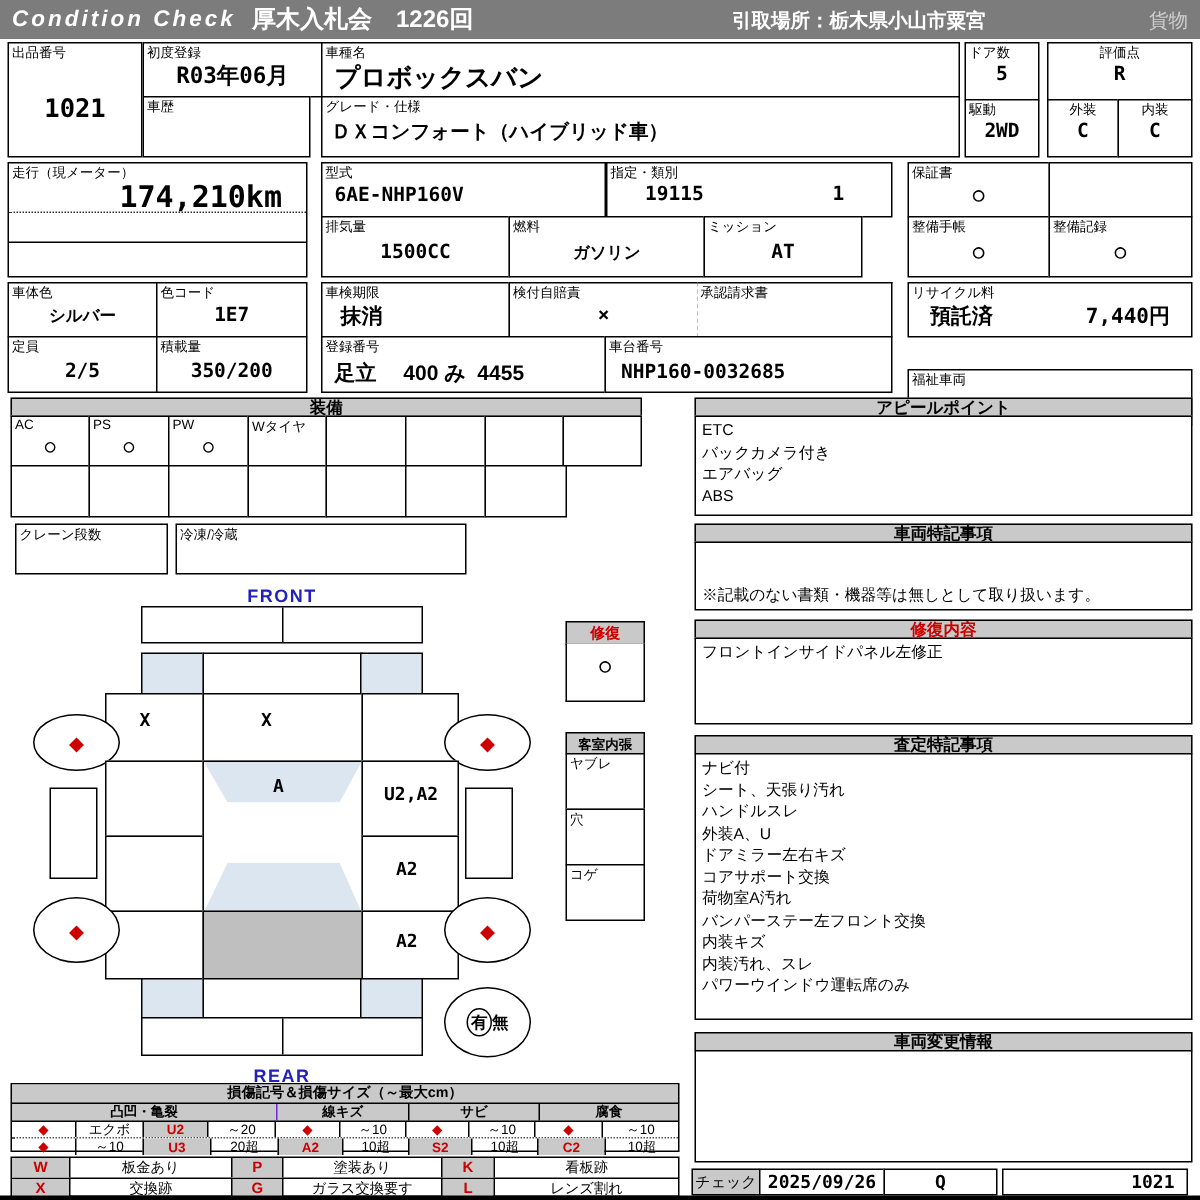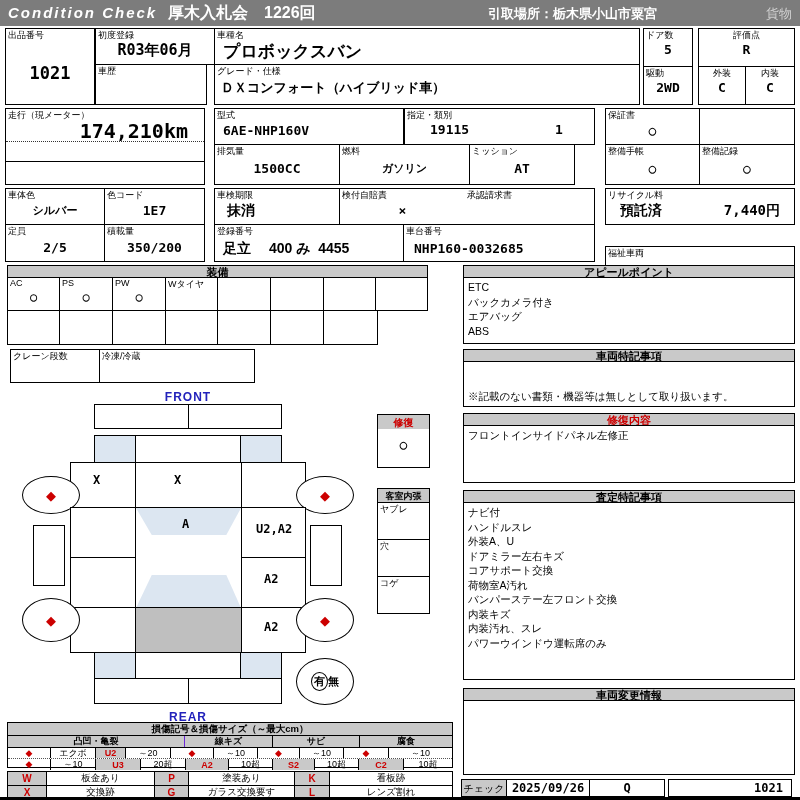--- a/index.html
+++ b/index.html
@@ -180,21 +180,21 @@
 <div class="abs b" style="left:7px;top:310px;width:53px;height:35px;"></div>
 <div class="abs b" style="left:59px;top:310px;width:54px;height:35px;"></div>
 <div class="abs b" style="left:112px;top:310px;width:54px;height:35px;"></div>
 <div class="abs b" style="left:165px;top:310px;width:53px;height:35px;"></div>
 <div class="abs b" style="left:217px;top:310px;width:54px;height:35px;"></div>
 <div class="abs b" style="left:270px;top:310px;width:54px;height:35px;"></div>
 <div class="abs b" style="left:323px;top:310px;width:55px;height:35px;"></div>
 <div class="abs b" style="left:10px;top:349px;width:102px;height:34px;">
   <span class="cl">クレーン段数</span>
 </div>
-<div class="abs b" style="left:99px;top:349px;width:156px;height:34px;">
+<div class="abs b" style="left:117px;top:349px;width:194px;height:34px;">
   <span class="cl">冷凍/冷蔵</span>
 </div>
 
 <div class="abs sec" style="left:463px;top:265px;width:332px;height:13px;">アピールポイント</div>
 <div class="abs b listbox" style="left:463px;top:277px;width:332px;height:67px;">
   <div>ETC</div>
   <div>バックカメラ付き</div>
   <div>エアバッグ</div>
   <div>ABS</div>
 </div>
@@ -205,20 +205,21 @@
 </div>
 
 <div class="abs sec red" style="left:463px;top:413px;width:332px;height:13px;">修復内容</div>
 <div class="abs b listbox" style="left:463px;top:425px;width:332px;height:58px;">
   <div>フロントインサイドパネル左修正</div>
 </div>
 
 <div class="abs sec" style="left:463px;top:490px;width:332px;height:13px;">査定特記事項</div>
 <div class="abs b listbox" style="left:463px;top:502px;width:332px;height:178px;">
   <div>ナビ付</div>
+  <div>シート、天張り汚れ</div>
   <div>ハンドルスレ</div>
   <div>外装A、U</div>
   <div>ドアミラー左右キズ</div>
   <div>コアサポート交換</div>
   <div>荷物室A汚れ</div>
   <div>バンパーステー左フロント交換</div>
   <div>内装キズ</div>
   <div>内装汚れ、スレ</div>
   <div>パワーウインドウ運転席のみ</div>
 </div>
@@ -318,21 +319,21 @@
   <div style="background:#c9c9c9;border-bottom:1px solid #000;height:12px;line-height:12px;text-align:center;font-size:9.5px;font-weight:bold;">損傷記号＆損傷サイズ（～最大cm）</div>
   <div style="display:flex;height:11px;border-bottom:1px solid #000;background:#c9c9c9;font-weight:bold;">
     <div class="legtxt" style="width:177px;border-right:1px solid #6d28d9;">凸凹・亀裂</div>
     <div class="legtxt" style="width:88px;border-right:1px solid #000;">線キズ</div>
     <div class="legtxt" style="width:87px;border-right:1px solid #000;">サビ</div>
     <div class="legtxt" style="flex:1;">腐食</div>
   </div>
   <div style="display:flex;height:10px;font-size:9px;">
     <div class="legtxt dia" style="width:42px;font-size:9px;">◆</div>
     <div class="legcell legtxt" style="width:45px;">エクボ</div>
-    <div class="legcell legtxt graycode" style="width:30px;">U2</div>
+    <div class="legcell legtxt graycode" style="width:43px;">U2</div>
     <div class="legcell legtxt" style="width:45px;">～20</div>
     <div class="legcell legtxt dia" style="width:43px;font-size:9px;">◆</div>
     <div class="legcell legtxt" style="width:44px;">～10</div>
     <div class="legcell legtxt dia" style="width:42px;font-size:9px;">◆</div>
     <div class="legcell legtxt" style="width:44px;">～10</div>
     <div class="legcell legtxt dia" style="width:45px;font-size:9px;">◆</div>
     <div class="legcell legtxt" style="flex:1;">～10</div>
   </div>
   <div style="display:flex;height:11px;font-size:9px;border-top:1px dotted #555;">
     <div class="legtxt dia" style="width:42px;font-size:9px;">◆</div>

